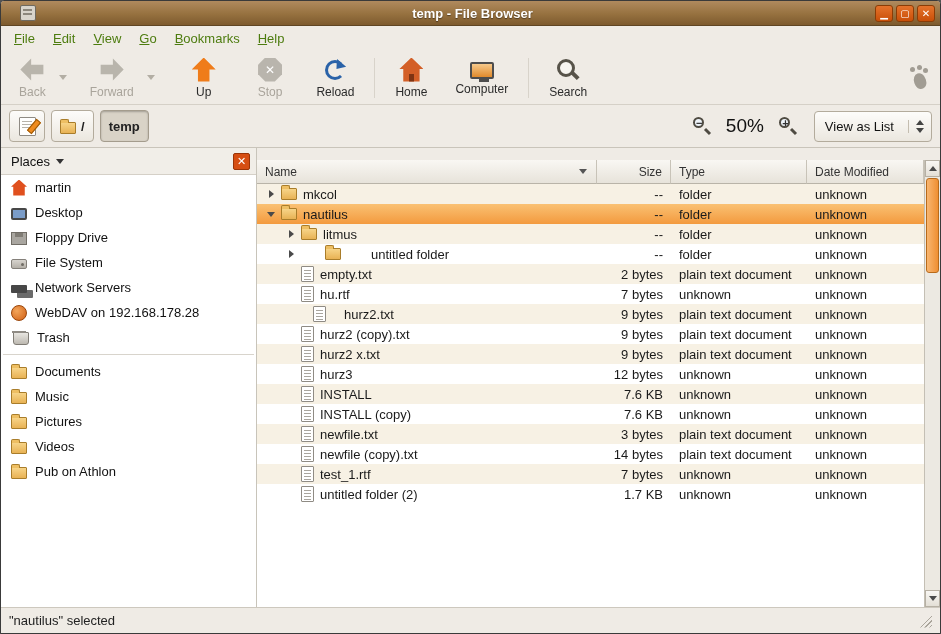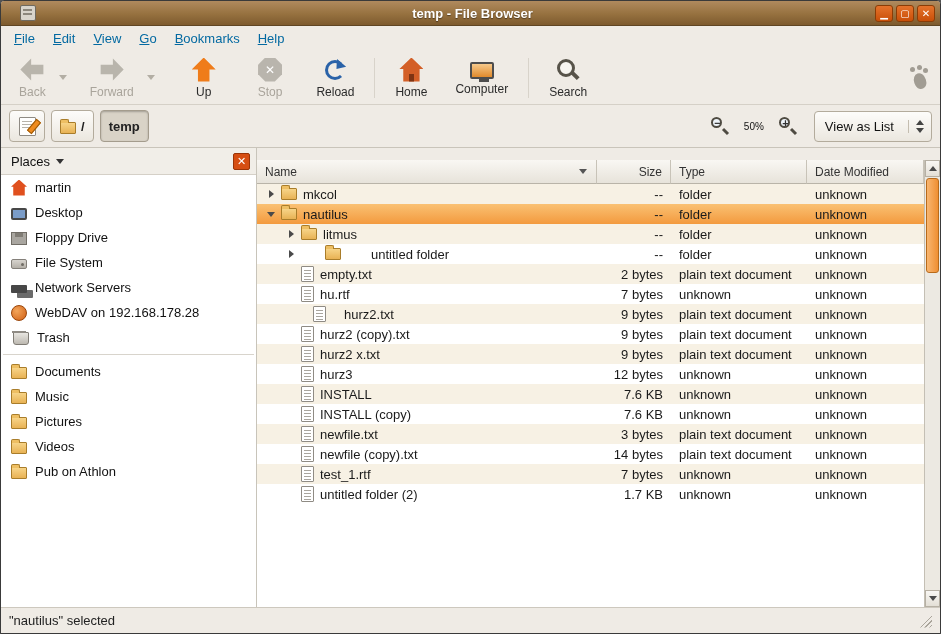--- a/index.html
+++ b/index.html
@@ -9,21 +9,21 @@
   
   .titlebar { height:25px; flex:0 0 25px; background:linear-gradient(#b08a5e 0%, #96713f 55%, #7d5a2e 100%); display:flex; align-items:center; padding:0 5px; position:relative; border-bottom:1px solid #5f4523; }
   .titlebar .title { position:absolute; left:4px; right:0; text-align:center; color:#fff; font-weight:bold; font-size:13px; text-shadow:0 1px 1px rgba(0,0,0,.45); pointer-events:none; }
   .titlebar-icon { width:16px; height:16px; margin-left:14px; background:#d8d4cc; border:1px solid #6f6a60; border-radius:2px; position:relative; z-index:1; }
   .titlebar-icon::before { content:""; position:absolute; left:2px; top:3px; width:9px; height:2px; background:#8b867c; box-shadow:0 4px 0 #8b867c; }
   .win-buttons { margin-left:auto; display:flex; gap:3px; z-index:1; }
   .winbtn { width:18px; height:17px; background:linear-gradient(#e5732c,#c94f08); border:1px solid #8a3c06; border-radius:3px; color:#fff; font-size:10px; line-height:15px; text-align:center; font-weight:bold; }
 
   
   .menubar { height:25px; flex:0 0 25px; background:#efebe5; display:flex; align-items:center; padding:0 4px; }
-  .menu-item { display:inline-block; padding:3px 9px; font-size:13px; color:#0369a1; }
+  .menu-item { display:inline-block; padding:3px 9px; font-size:13px; color:#4d7c0f; }
   .menu-item::first-letter { text-decoration:underline; }
 
   
   .toolbar { height:54px; flex:0 0 54px; background:#efebe5; border-bottom:1px solid #d5d0c7; display:flex; align-items:center; padding:0 8px; }
   .tbtn { display:flex; flex-direction:column; align-items:center; justify-content:center; padding:3px 10px 2px; border-radius:4px; }
   .tlabel { font-size:12px; color:#2b2b2b; margin-top:3px; }
   .tbtn.disabled .tlabel { color:#a9a49b; }
   .tcaret { width:14px; align-self:center; display:flex; justify-content:center; margin-right:10px; }
   .tcaret::before { content:""; border-left:4px solid transparent; border-right:4px solid transparent; border-top:5px solid #b3aea4; }
   .tsep { width:1px; height:40px; background:#d8d3ca; margin:0 10px; }
@@ -51,21 +51,21 @@
   .icon-pencilpad { width:17px; height:19px; background:#fff; border:1px solid #8f8b84; border-radius:1px; position:relative; }
   .icon-pencilpad::before { content:""; position:absolute; left:2px; top:3px; width:10px; height:1px; background:#b7b3ab; box-shadow:0 3px 0 #b7b3ab,0 6px 0 #b7b3ab; }
   .icon-pencilpad::after { content:""; position:absolute; right:-2px; bottom:1px; width:4px; height:13px; background:#ef8b1e; border:1px solid #9c5a08; transform:rotate(40deg); }
   .minifolder { width:16px; height:12px; background:linear-gradient(#f7d488,#e8b254); border:1px solid #a97d2a; border-radius:1px; position:relative; margin-top:3px; }
   .minifolder::before { content:""; position:absolute; top:-4px; left:-1px; width:7px; height:3px; background:#eebf63; border:1px solid #a97d2a; border-bottom:none; border-radius:2px 2px 0 0; }
   .lspacer { flex:1; }
   .mag { position:relative; width:20px; height:20px; }
   .mag .glass { position:absolute; left:1px; top:1px; width:11px; height:11px; border:2px solid #4f4b42; border-radius:50%; background:#eef3f8; }
   .mag .handle { position:absolute; right:3px; bottom:1px; width:3px; height:7px; background:#4f4b42; transform:rotate(-45deg); }
   .mag .sign { position:absolute; left:1px; top:0; width:13px; height:13px; display:flex; align-items:center; justify-content:center; font-size:11px; font-weight:bold; color:#333; }
-  .zoom-label { font-size:10px; color:#111; margin:0 8px; }
+  .zoom-label { font-size:19px; color:#111; margin:0 8px; }
   .combo { height:31px; border:1px solid #b3ab9c; border-radius:4px; background:linear-gradient(#fdfcfa,#ebe7df); display:flex; align-items:center; padding:0 7px 0 10px; font-size:13px; color:#111; margin-left:10px; }
   .spin { margin-left:14px; padding-left:7px; border-left:1px solid #c4bdb0; display:flex; flex-direction:column; gap:3px; }
   .spin i { display:block; width:0; height:0; }
   .spin .up { border-left:4px solid transparent; border-right:4px solid transparent; border-bottom:5px solid #444; }
   .spin .dn { border-left:4px solid transparent; border-right:4px solid transparent; border-top:5px solid #444; }
 
   
   .content { flex:1; display:flex; min-height:0; }
 
   

